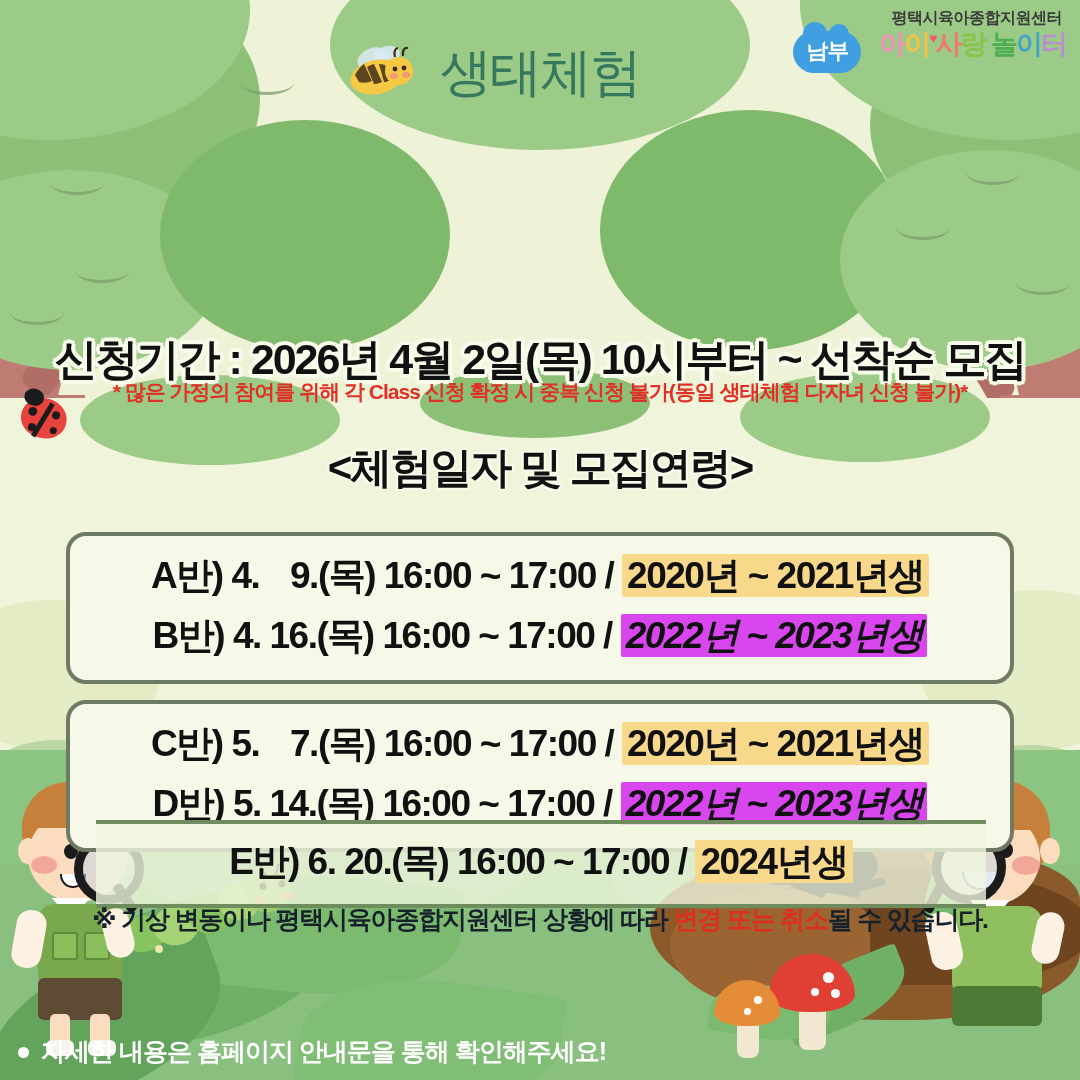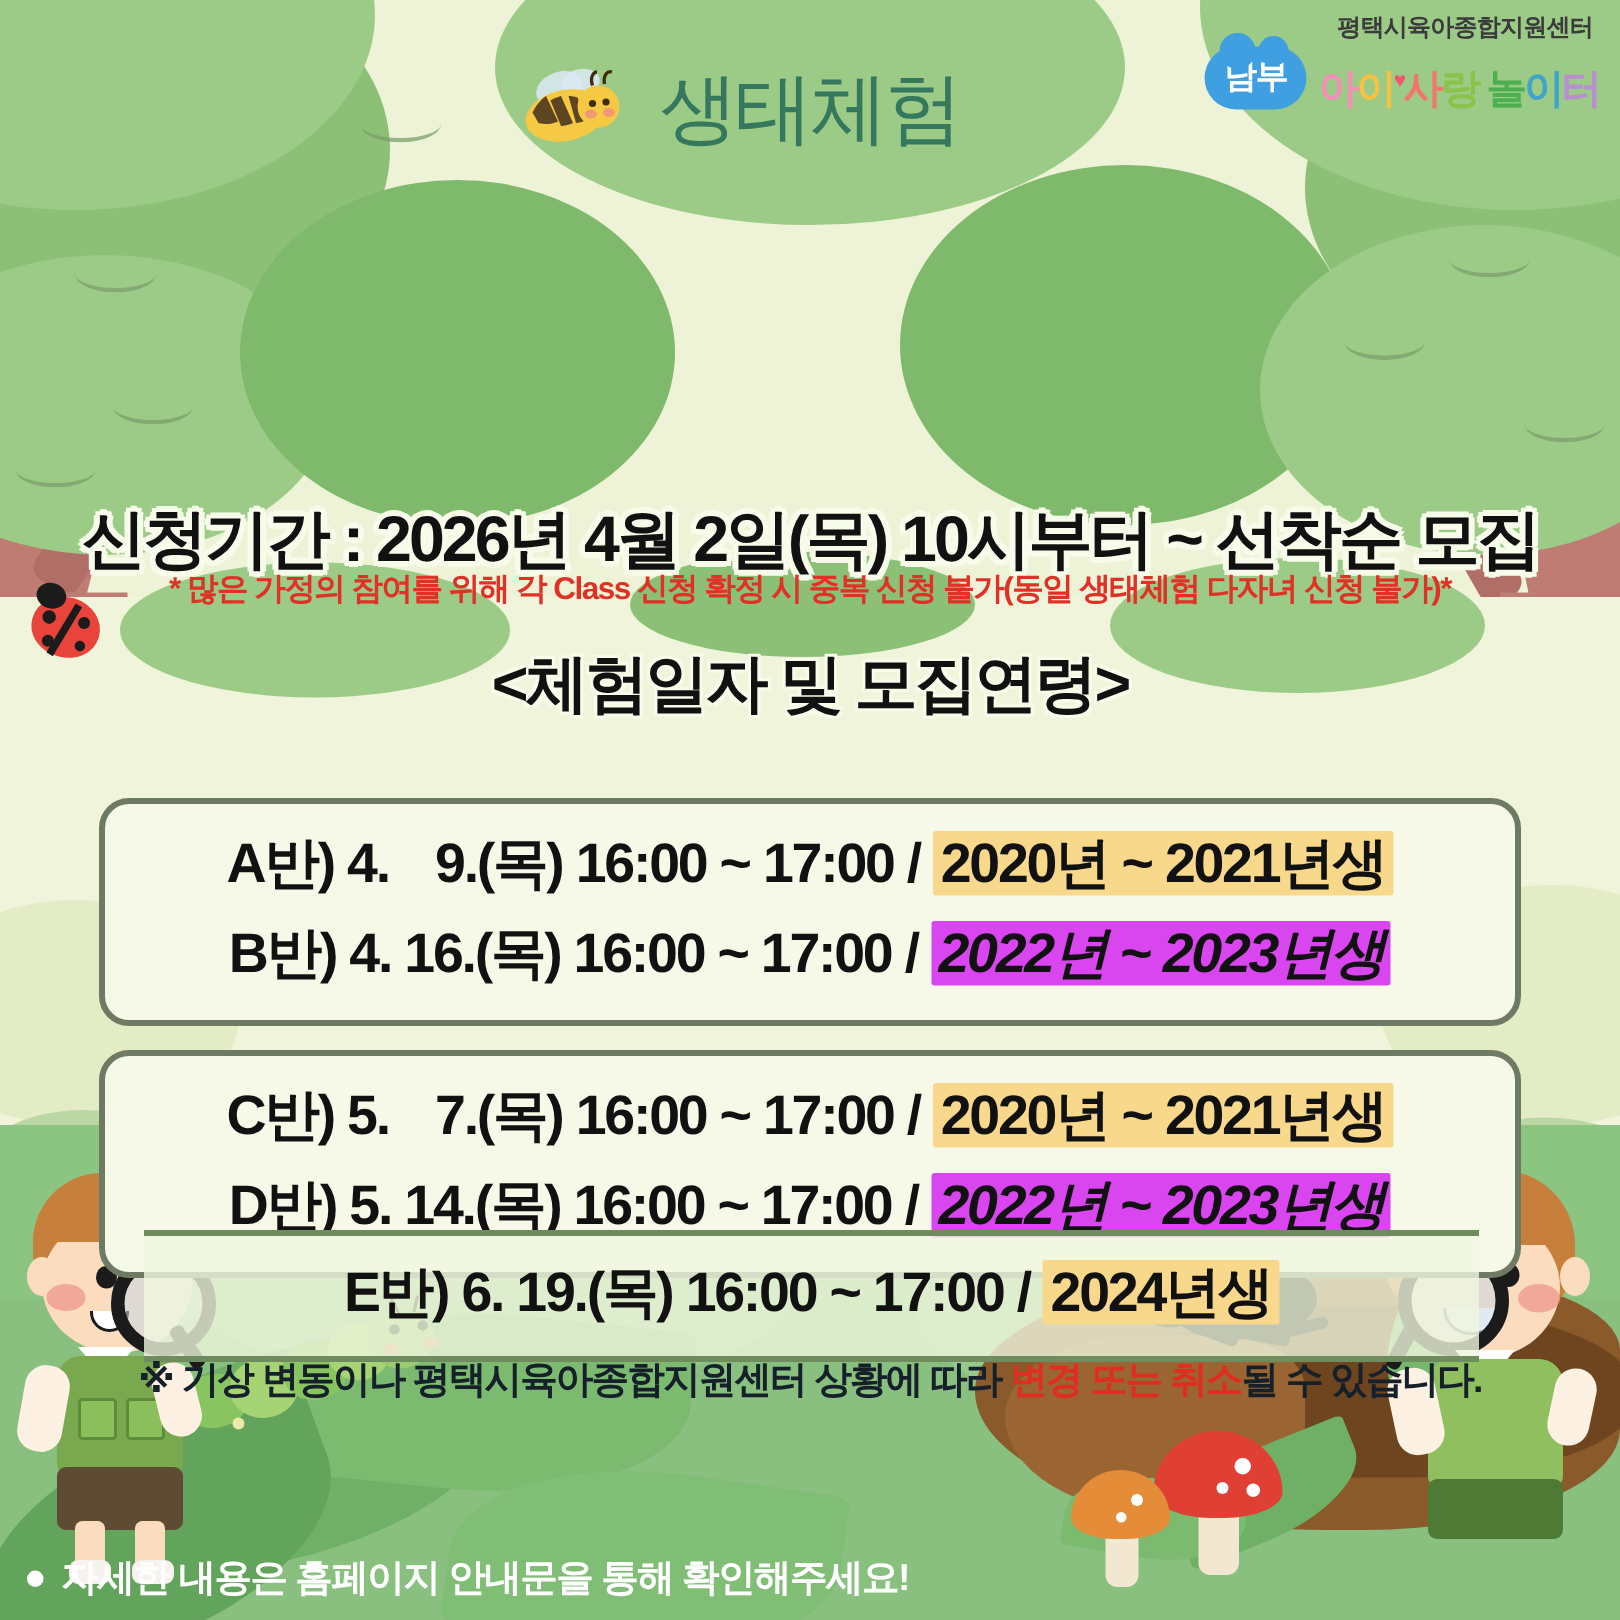--- a/index.html
+++ b/index.html
@@ -33,21 +33,21 @@
     position:absolute;left:0;right:0;bottom:0;height:215px;
     background:#89C07F;
   }
   .hill{position:absolute;border-radius:50%;background:#9ACC8F;}
 
   .leafblade{position:absolute;background:#6FAF66;border-radius:60% 5% 60% 5%;}
 
   
   .logo{position:absolute;top:8px;right:14px;text-align:right;width:300px;}
   .logo-top{font-size:16px;font-weight:bold;color:#3B3B3B;letter-spacing:-.5px;margin-right:4px;}
-  .logo-row{display:flex;align-items:flex-end;justify-content:flex-end;gap:8px;margin-top:2px;}
+  .logo-row{display:flex;align-items:flex-start;justify-content:flex-end;gap:18px;margin-top:2px;}
   .cloudbadge{
     position:relative;display:inline-block;background:#3F9FE0;color:#fff;
     font-size:22px;font-weight:bold;padding:5px 13px 7px;border-radius:24px;letter-spacing:-1px;
   }
   .cloudbadge::before,.cloudbadge::after{
     content:"";position:absolute;background:#3F9FE0;border-radius:50%;
   }
   .cloudbadge::before{width:24px;height:24px;top:-9px;left:10px;}
   .cloudbadge::after{width:20px;height:20px;top:-7px;right:12px;}
   .logo-word{font-size:27px;font-weight:bold;letter-spacing:-2px;line-height:1;}
@@ -80,21 +80,21 @@
                 0 -4px 0 #F7FBEA,0 4px 0 #F7FBEA,-4px 0 0 #F7FBEA,4px 0 0 #F7FBEA;
     margin-top:17px;
   }
   .period-note{
     position:absolute;top:378px;left:0;width:1080px;text-align:center;
     font-size:21px;font-weight:bold;color:#E03126;letter-spacing:-1px;white-space:nowrap;
   }
 
   
   .sec-head{
-    position:absolute;top:428px;left:0;width:1080px;text-align:center;
+    position:absolute;top:440px;left:0;width:1080px;text-align:center;
     font-size:42px;font-weight:bold;color:#111;letter-spacing:-2px;
     text-shadow:-2px -2px 0 #F7FBEA,2px -2px 0 #F7FBEA,-2px 2px 0 #F7FBEA,2px 2px 0 #F7FBEA;
   }
 
   
   .card{
     position:absolute;left:66px;width:948px;
     background:#F7F9E8;border:4px solid #6E7A63;border-radius:20px;
     box-sizing:border-box;padding:10px 0 14px;margin-top:48px;
   }
@@ -389,21 +389,21 @@
       <span>16:00 ~ 17:00</span>
       <span>/</span>
       <span class="hl hl-g">2022년 ~ 2023년생</span>
     </div>
   </div>
 
   <div class="card-e">
     <div class="row">
       <span>E반)</span>
       <span>6.</span>
-      <span>19.(목)</span>
+      <span>20.(목)</span>
       <span>16:00 ~ 17:00</span>
       <span>/</span>
       <span class="hl hl-y">2024년생</span>
     </div>
   </div>
 
   <div class="notice">
     <span>※ 기상 변동이나 평택시육아종합지원센터 상황에 따라 </span><span class="red">변경 또는 취소</span><span>될 수 있습니다.</span>
   </div>
 

